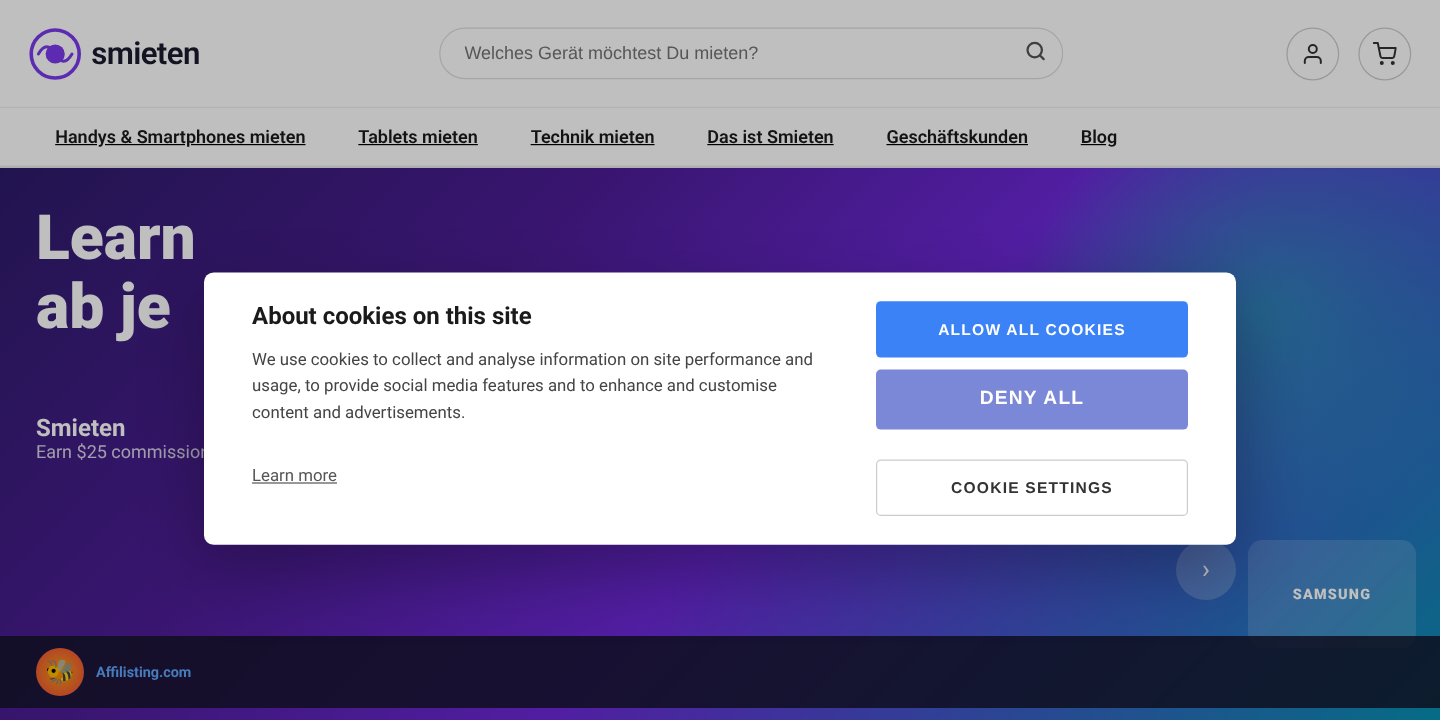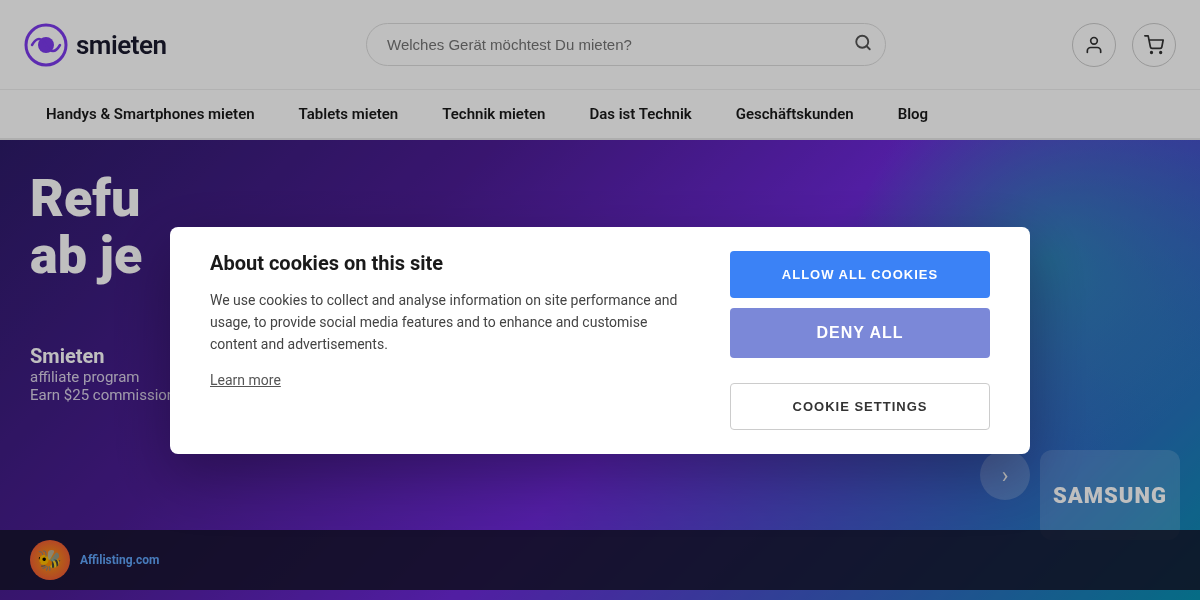--- a/index.html
+++ b/index.html
@@ -89,20 +89,21 @@
     .nav {
       background: #fff;
       height: 50px;
       display: flex;
       align-items: center;
       padding: 0 24px;
       gap: 0;
       border-bottom: 2px solid #e8e8e8;
       position: relative;
       z-index: 10;
+      text-decoration: underline;
     }
     .nav-item {
       padding: 0 22px;
       height: 50px;
       display: flex;
       align-items: center;
       font-size: 15px;
       font-weight: 600;
       color: #1a1a1a;
       cursor: pointer;
@@ -184,21 +185,21 @@
       position: absolute;
       bottom: 60px;
       right: 20px;
       background: rgba(255,255,255,0.15);
       border-radius: 12px;
       width: 140px;
       height: 90px;
       display: flex;
       align-items: center;
       justify-content: center;
-      font-size: 22px;
+      font-size: 12px;
       font-weight: 900;
       color: #fff;
       letter-spacing: 1px;
       backdrop-filter: blur(4px);
       z-index: 3;
       margin-left: 43px;
     }
 
     
     .arrow-btn {
@@ -249,21 +250,21 @@
     .cookie-title {
       font-size: 20px;
       font-weight: 700;
       color: #1a1a1a;
       margin-bottom: 14px;
     }
     .cookie-description {
       font-size: 14px;
       color: #444;
       line-height: 1.6;
-      margin-bottom: 14px;
+      margin-bottom: 30px;
     }
     .cookie-learn-more {
       font-size: 14px;
       color: #555;
       text-decoration: underline;
       cursor: pointer;
     }
     .cookie-buttons {
       display: flex;
       flex-direction: column;
@@ -343,37 +344,36 @@
           <path d="M1 1h4l2.68 13.39a2 2 0 0 0 2 1.61h9.72a2 2 0 0 0 2-1.61L23 6H6"></path>
       </svg>
     </button>
   </div>
 </header>
 
 <nav class="nav">
   <div class="nav-item">Handys &amp; Smartphones mieten</div>
   <div class="nav-item">Tablets mieten</div>
   <div class="nav-item">Technik mieten</div>
-  <div class="nav-item">Das ist Technik</div>
+  <div class="nav-item">Das ist Smieten</div>
   <div class="nav-item">Geschäftskunden</div>
   <div class="nav-item">Blog</div>
 </nav>
 
 <div class="hero">
   <div class="hero-overlay"></div>
   <div class="hero-text">
     <div class="hero-headline">
-      <div>Refu</div>
+      <div>Learn</div>
       <div>ab je</div>
     </div>
     <div class="hero-sub">
       <div>
         <strong>Smieten</strong>
       </div>
-      <div>affiliate program</div>
       <div>Earn $25 commission per sale</div>
     </div>
   </div>
   <div class="arrow-btn">›</div>
   <div class="samsung-card">SAMSUNG</div>
 
   <div class="affiliate-banner">
     <div class="affiliate-icon">🐝</div>
     <span class="affiliate-text">
       <span>Affilisting.com</span>

